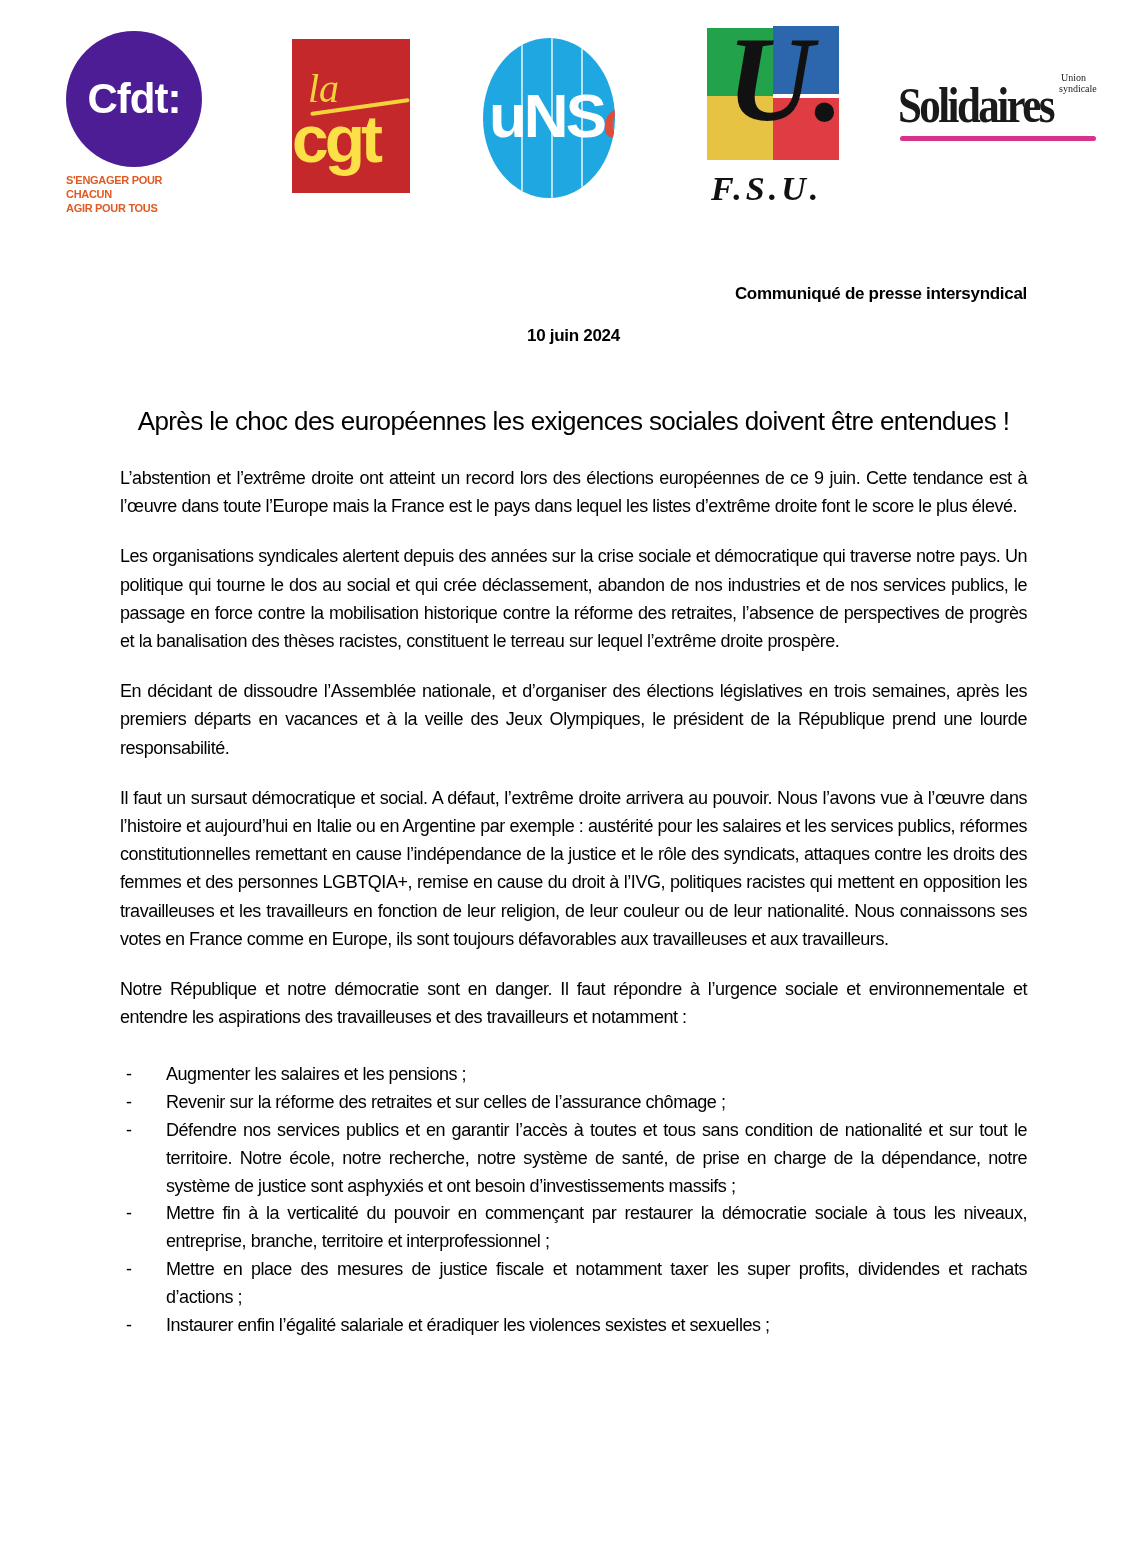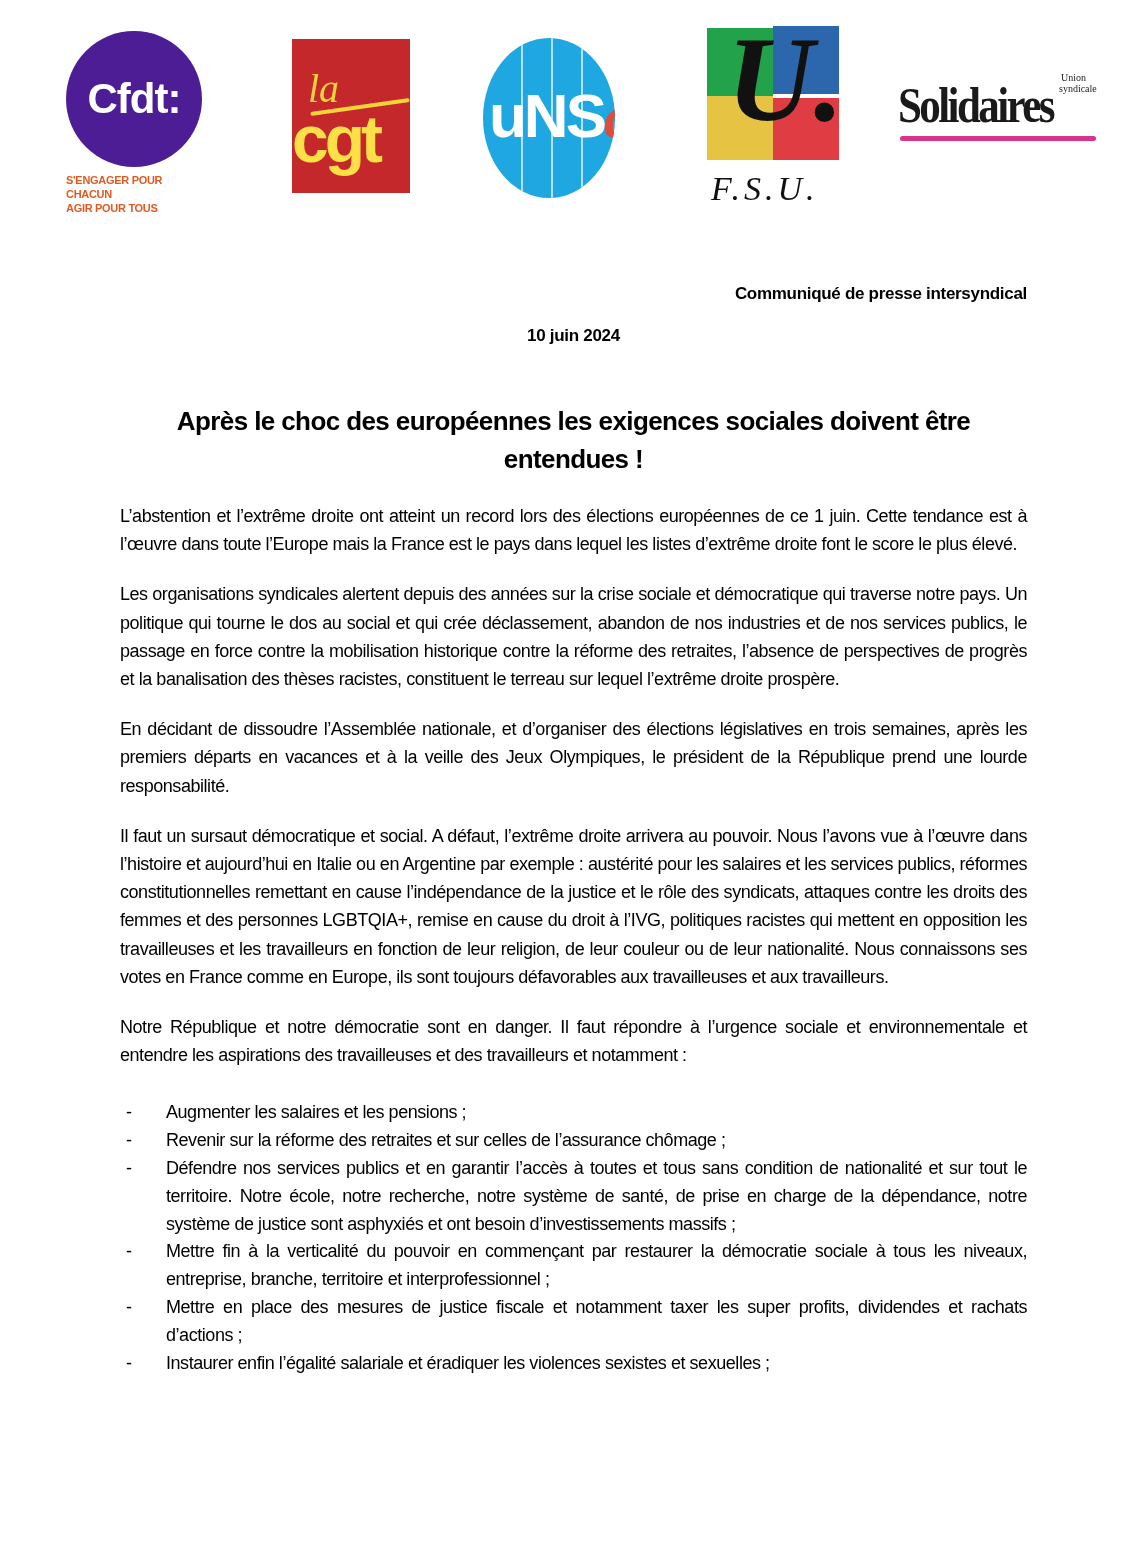--- a/index.html
+++ b/index.html
@@ -39,39 +39,39 @@
   
   .fsu { left: 705px; top: 26px; width: 138px; height: 180px; }
   .fsu-q { position: absolute; width: 66px; height: 68px; }
   .fsu-green { left: 2px; top: 2px; background: #22a24a; }
   .fsu-blue  { left: 68px; top: 0px; background: #2c67ae; }
   .fsu-yellow{ left: 2px; top: 70px; background: #e6c342; height: 64px; }
   .fsu-red   { left: 68px; top: 72px; background: #e03c44; height: 62px; }
   .fsu-U { position: absolute; left: 22px; top: -6px; font-family: "Liberation Serif", serif;
            font-style: italic; font-weight: bold; font-size: 120px; color: #111; line-height: 1; }
   .fsu-name { position: absolute; left: 6px; top: 144px; font-family: "Liberation Serif", serif;
-              font-style: italic; font-weight: normal; font-size: 34px; color: #111; letter-spacing: 4px; }
+              font-style: italic; font-weight: bold; font-size: 34px; color: #111; letter-spacing: 4px; }
 
   
   .solidaires { left: 898px; top: 70px; width: 200px; height: 80px; }
   .sol-union { position: absolute; left: 161px; top: 2px; font-family: "Liberation Serif", serif;
                font-size: 10px; line-height: 11px; color: #222; text-align: right; }
   .sol-word { position: absolute; left: 0; top: 6px; font-family: "Liberation Serif", serif;
               font-weight: bold; font-size: 50px; letter-spacing: -3px; color: #1a1a1a;
               transform: scaleX(0.86); transform-origin: left; }
   .sol-line { position: absolute; left: 2px; top: 66px; width: 196px; height: 5px;
               background: #d6338a; border-radius: 3px; }
 
   
   .doc { position: absolute; left: 120px; top: 280px; width: 907px;
          font-family: "Liberation Sans Narrow", "Liberation Sans", sans-serif; }
   .kicker { text-align: right; font-weight: bold; font-size: 17px; line-height: 28px;
             letter-spacing: -0.3px; }
   .date { text-align: center; font-weight: bold; font-size: 17px; margin-top: 18px; letter-spacing: -0.3px; }
-  .title { text-align: center; font-weight: bold; font-size: 26px; line-height: 38px;
+  .title { text-align: center; font-weight: normal; font-size: 26px; line-height: 38px;
            margin-top: 56px; letter-spacing: -0.6px; }
   p.para { margin: 22px 0 0 0; font-size: 18px; line-height: 28.2px; text-align: justify;
            letter-spacing: -0.45px; }
   p.para.first { margin-top: 24px; }
   ul.demands { list-style: none; padding: 0; margin: 30px 0 0 0; }
   ul.demands li { position: relative; padding-left: 46px; font-size: 18px; line-height: 27.8px;
                   text-align: justify; letter-spacing: -0.45px; }
   ul.demands li .dash { position: absolute; left: 6px; top: 0; }
 </style>
 </head>
@@ -118,21 +118,21 @@
     <span class="sol-word">Solidaires</span>
     <span class="sol-line"></span>
   </div>
 </div>
 
 <div class="doc">
   <div class="kicker">Communiqué de presse intersyndical</div>
   <div class="date">10 juin 2024</div>
   <div class="title">Après le choc des européennes les exigences sociales doivent être entendues !</div>
 
-  <p class="para first">L’abstention et l’extrême droite ont atteint un record lors des élections européennes de ce 1 juin. Cette tendance est à l’œuvre dans toute l’Europe mais la France est le pays dans lequel les listes d’extrême droite font le score le plus élevé.</p>
+  <p class="para first">L’abstention et l’extrême droite ont atteint un record lors des élections européennes de ce 9 juin. Cette tendance est à l’œuvre dans toute l’Europe mais la France est le pays dans lequel les listes d’extrême droite font le score le plus élevé.</p>
   <p class="para">Les organisations syndicales alertent depuis des années sur la crise sociale et démocratique qui traverse notre pays. Un politique qui tourne le dos au social et qui crée déclassement, abandon de nos industries et de nos services publics, le passage en force contre la mobilisation historique contre la réforme des retraites, l’absence de perspectives de progrès et la banalisation des thèses racistes, constituent le terreau sur lequel l’extrême droite prospère.</p>
   <p class="para">En décidant de dissoudre l’Assemblée nationale, et d’organiser des élections législatives en trois semaines, après les premiers départs en vacances et à la veille des Jeux Olympiques, le président de la République prend une lourde responsabilité.</p>
   <p class="para">Il faut un sursaut démocratique et social. A défaut, l’extrême droite arrivera au pouvoir. Nous l’avons vue à l’œuvre dans l’histoire et aujourd’hui en Italie ou en Argentine par exemple : austérité pour les salaires et les services publics, réformes constitutionnelles remettant en cause l’indépendance de la justice et le rôle des syndicats, attaques contre les droits des femmes et des personnes LGBTQIA+, remise en cause du droit à l’IVG, politiques racistes qui mettent en opposition les travailleuses et les travailleurs en fonction de leur religion, de leur couleur ou de leur nationalité. Nous connaissons ses votes en France comme en Europe, ils sont toujours défavorables aux travailleuses et aux travailleurs.</p>
   <p class="para">Notre République et notre démocratie sont en danger. Il faut répondre à l’urgence sociale et environnementale et entendre les aspirations des travailleuses et des travailleurs et notamment :</p>
 
   <ul class="demands">
     <li><span class="dash">-</span><span>Augmenter les salaires et les pensions ;</span></li>
     <li><span class="dash">-</span><span>Revenir sur la réforme des retraites et sur celles de l’assurance chômage ;</span></li>
     <li><span class="dash">-</span><span>Défendre nos services publics et en garantir l’accès à toutes et tous sans condition de nationalité et sur tout le territoire. Notre école, notre recherche, notre système de santé, de prise en charge de la dépendance, notre système de justice sont asphyxiés et ont besoin d’investissements massifs ;</span></li>
     <li><span class="dash">-</span><span>Mettre fin à la verticalité du pouvoir en commençant par restaurer la démocratie sociale à tous les niveaux, entreprise, branche, territoire et interprofessionnel ;</span></li>

